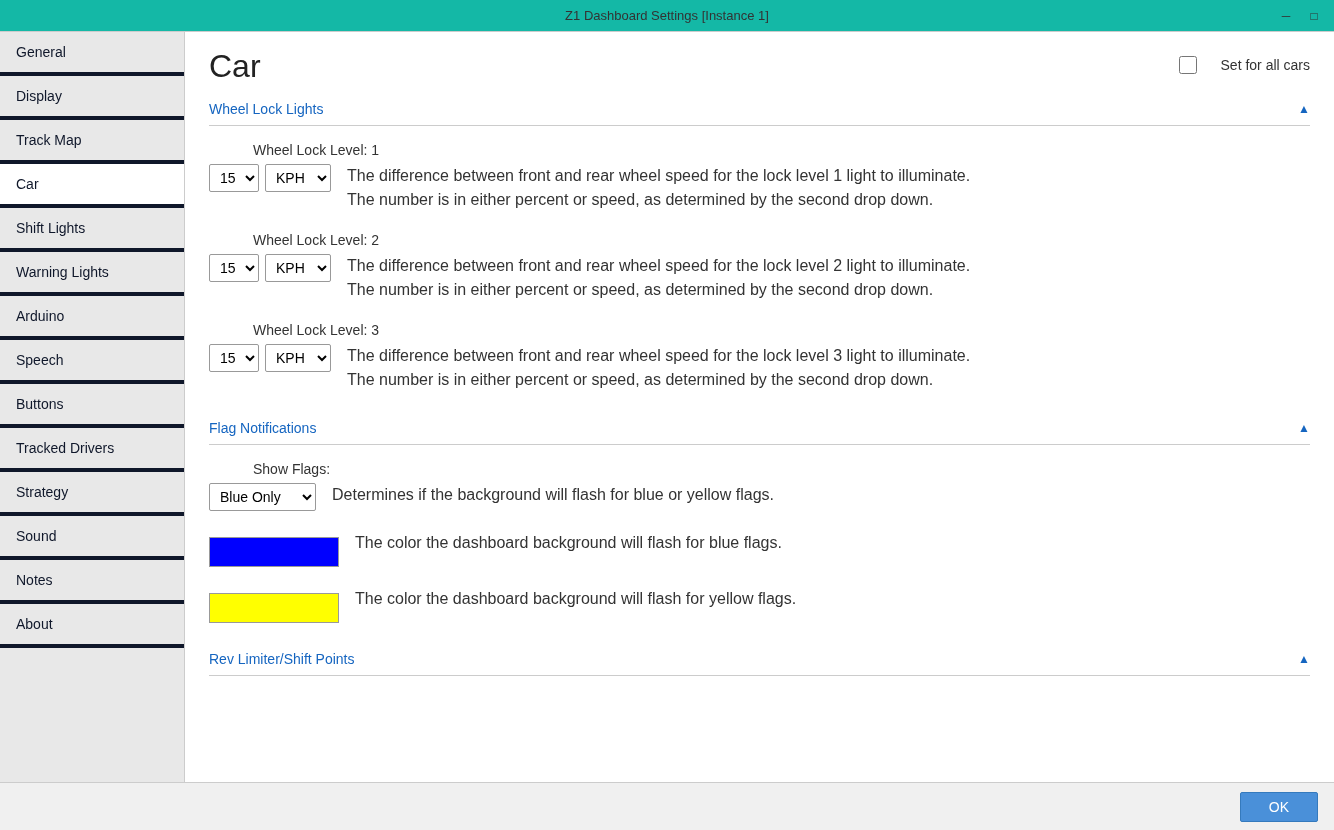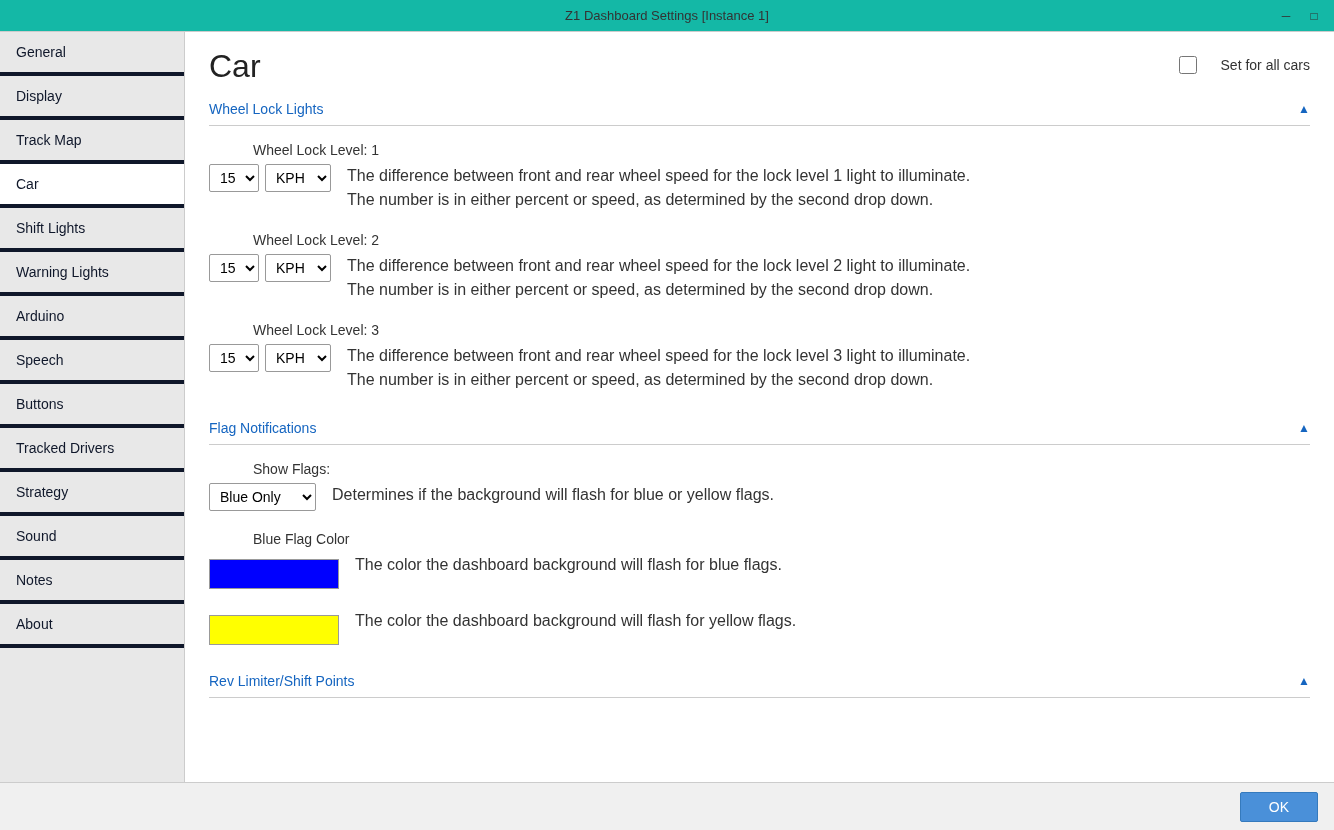--- a/index.html
+++ b/index.html
@@ -355,21 +355,20 @@
               <option>Yellow Only</option>
               <option>Both</option>
               <option>None</option>
             </select>
           </div>
           <div class="form-row-desc">Determines if the background will flash for blue or yellow flags.</div>
         </div>
       </div>
 
       <div class="form-row">
-        <div class="form-row-label">Blue Flag Color</div>
         <div class="form-row-controls">
           <div>
             <div class="color-swatch" style="background-color: #0000ff;"></div>
           </div>
           <div class="form-row-desc">The color the dashboard background will flash for blue flags.</div>
         </div>
       </div>
 
       <div class="form-row">
         <div class="form-row-controls">

